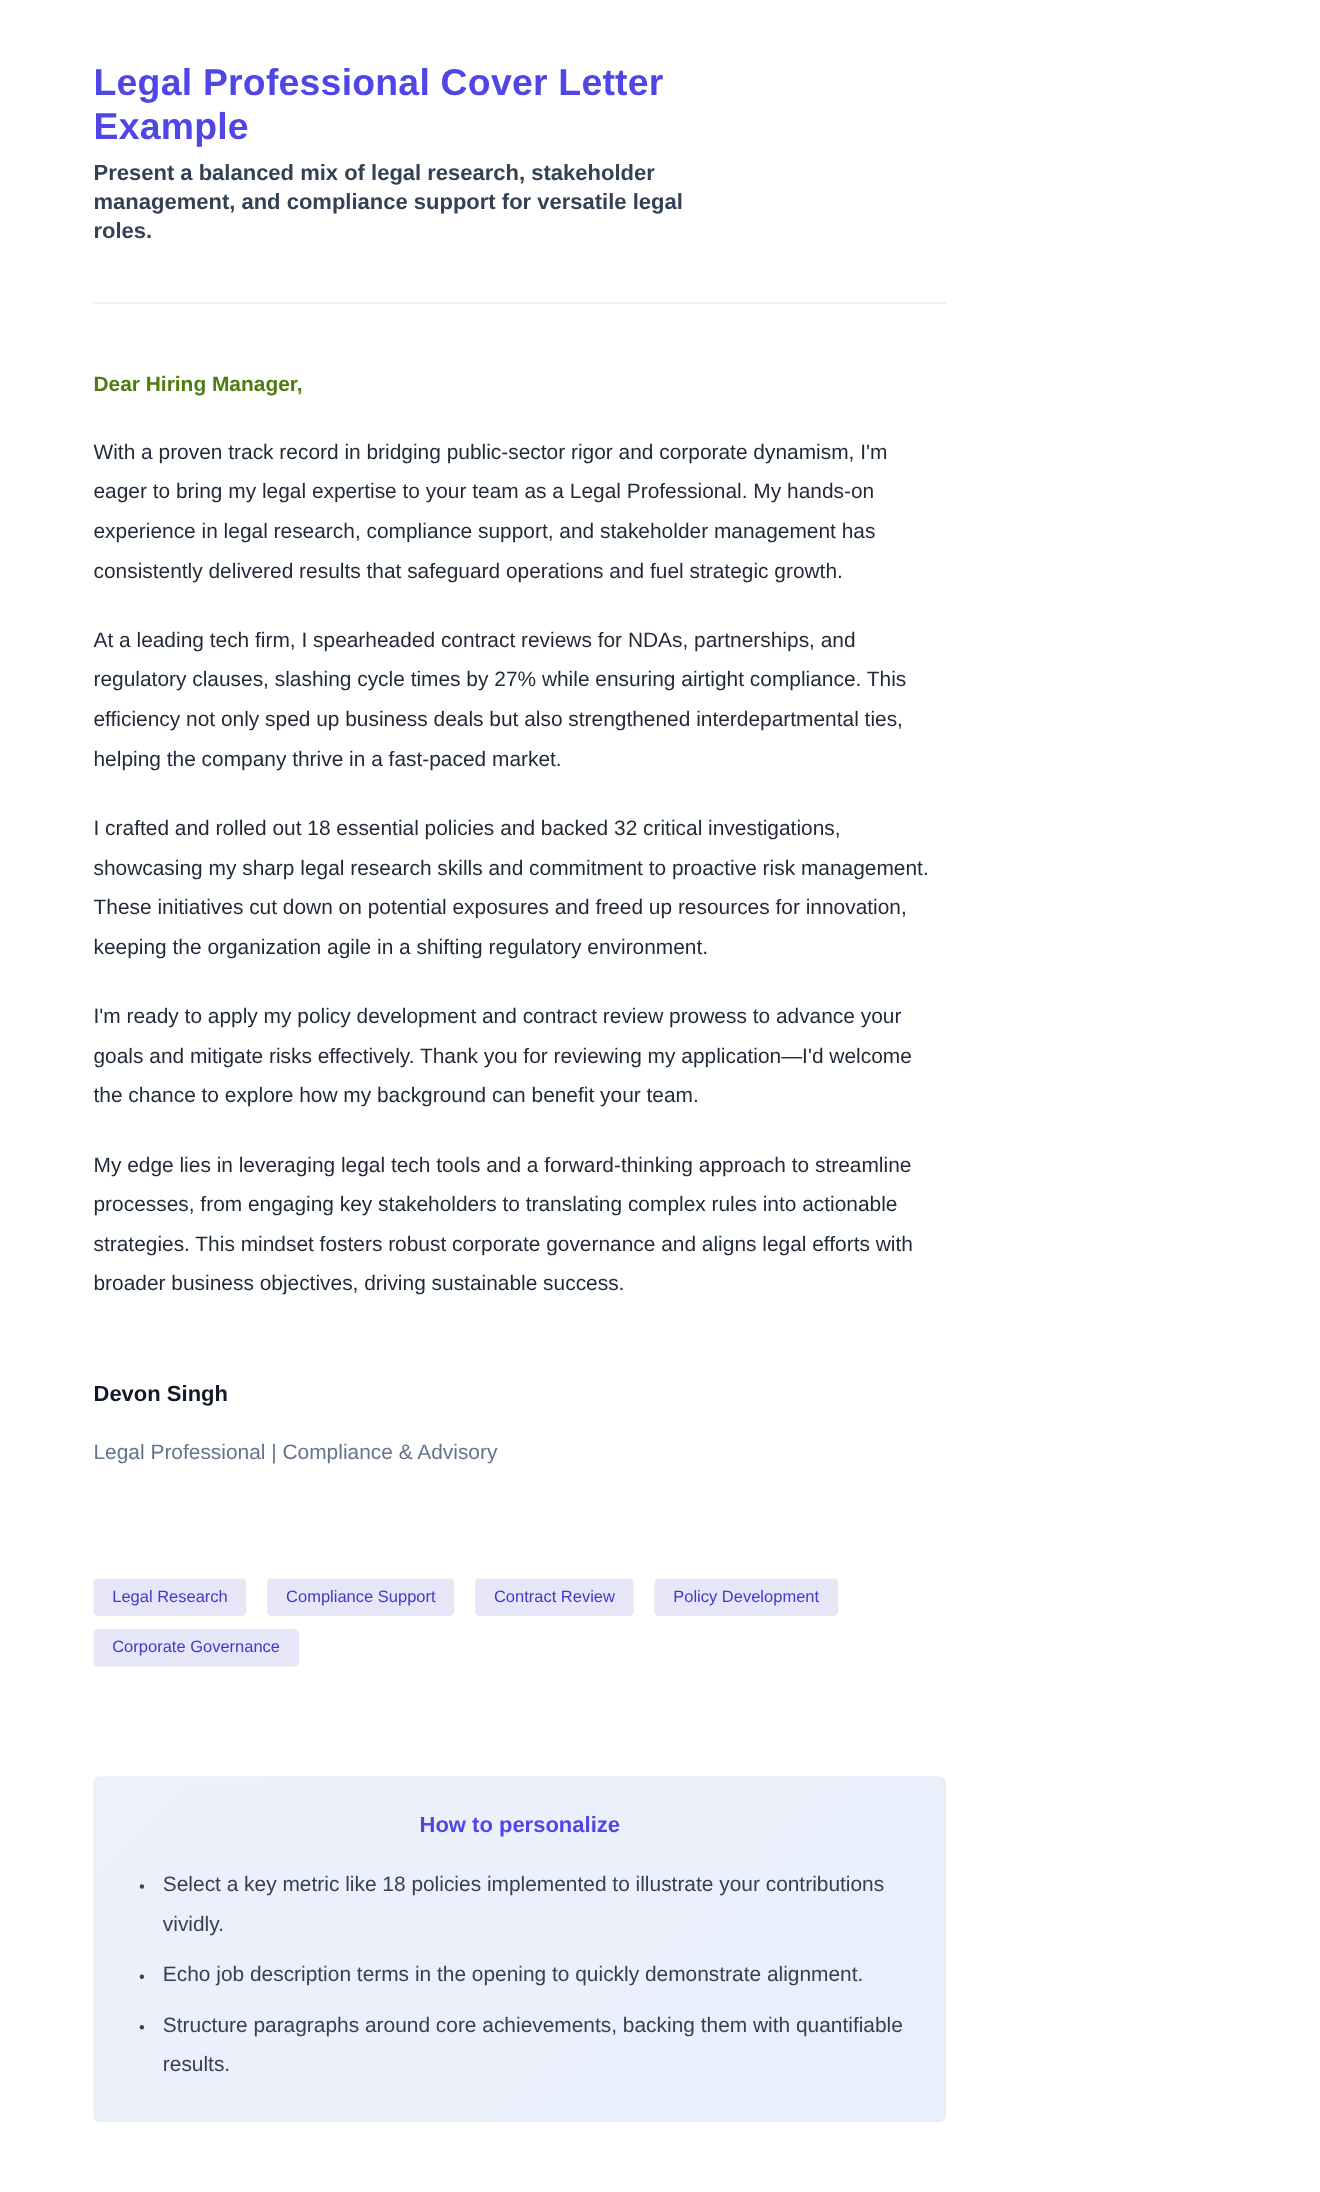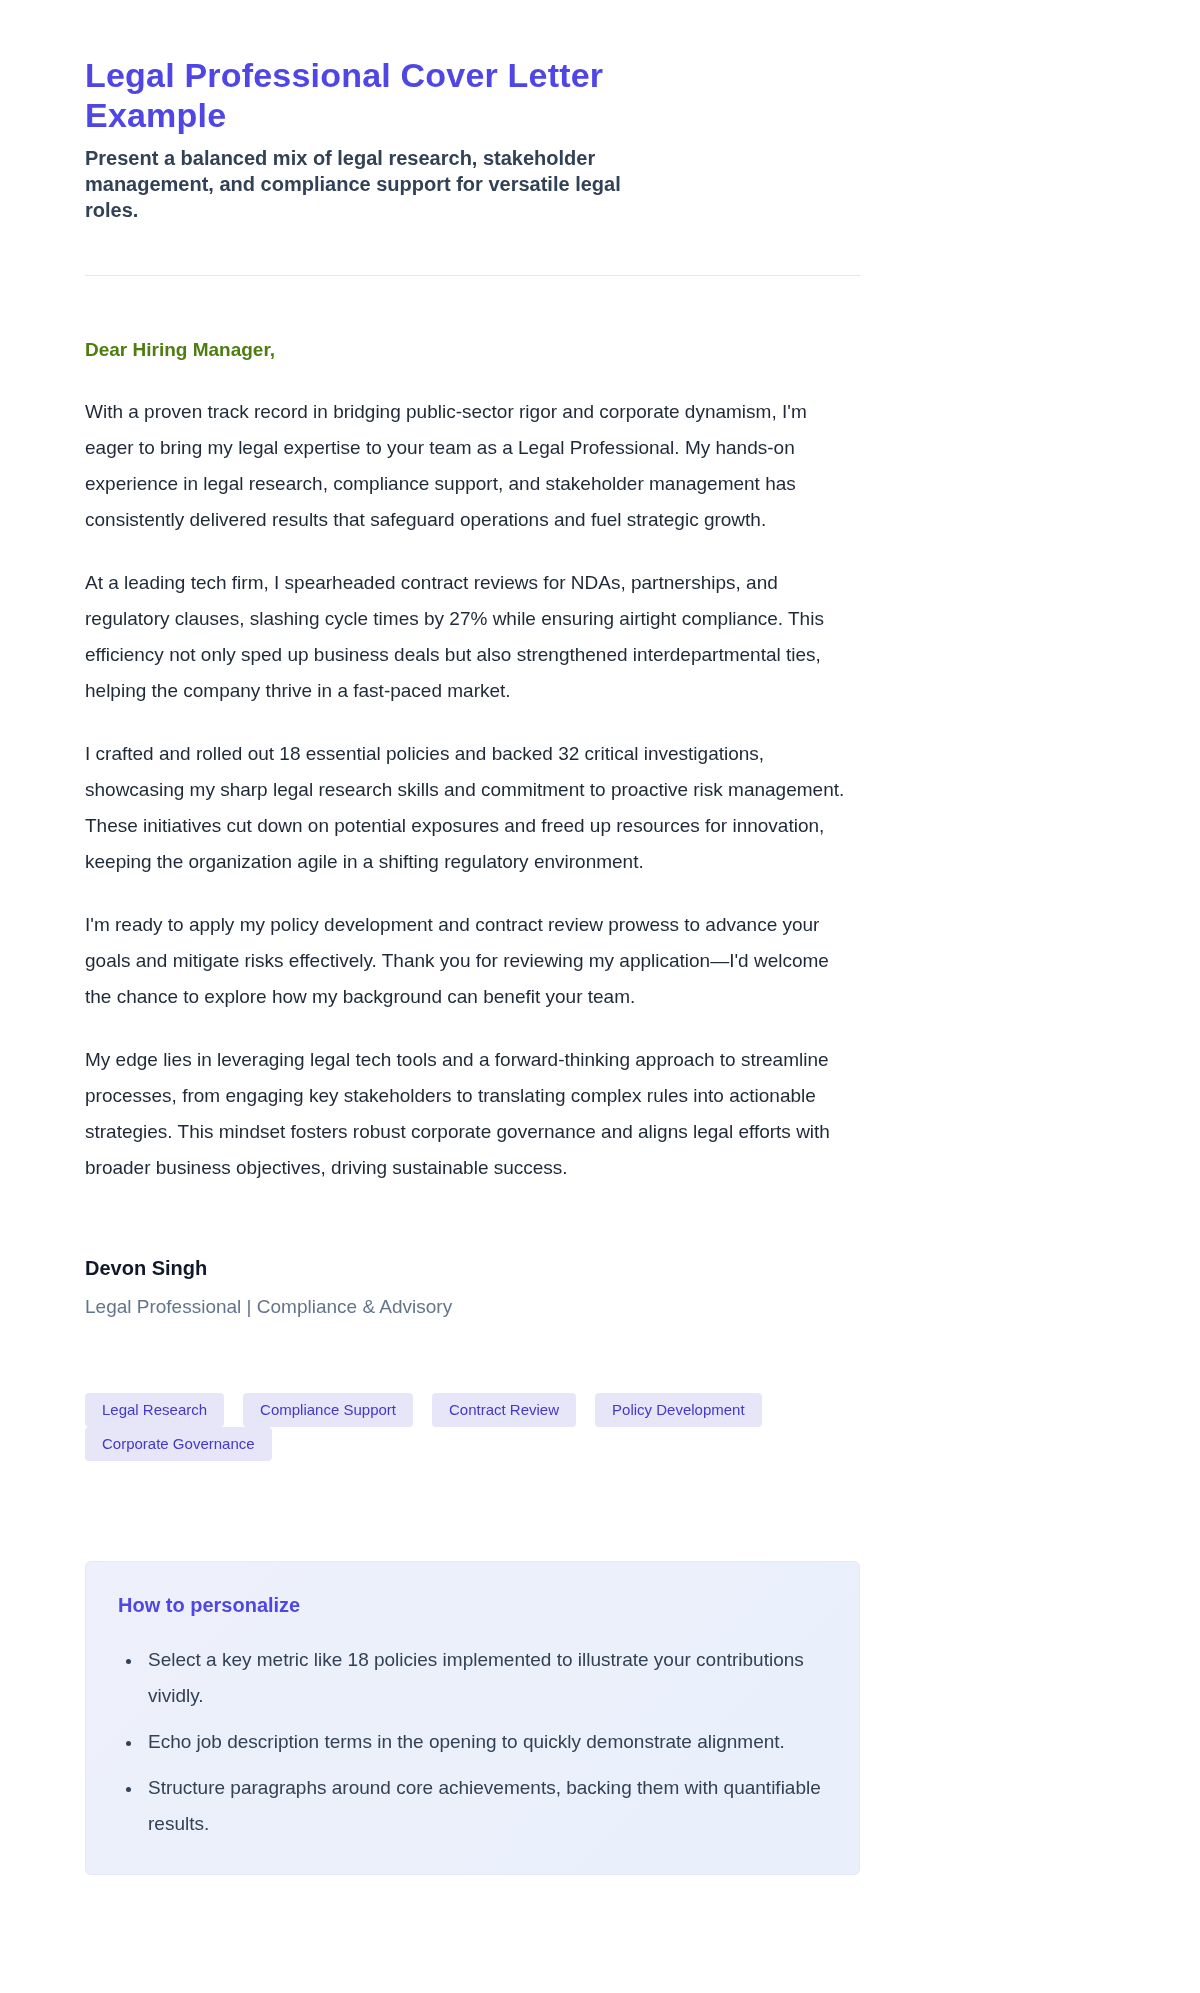--- a/index.html
+++ b/index.html
@@ -68,31 +68,31 @@
     margin-bottom: 27px;
   }
   .signature { margin-top: 68px; }
   .signature-name {
     font-size: 20px;
     line-height: 28px;
     font-weight: 700;
     color: #111827;
   }
   .signature-title {
-    margin-top: 11px;
+    margin-top: 25px;
     font-size: 19px;
     line-height: 28px;
     color: #64748b;
   }
   
   .tags {
-    margin-top: 72px;
+    margin-top: 100px;
     display: flex;
     flex-wrap: wrap;
-    gap: 0 19px;
+    gap: 12px 19px;
     text-align: right;
   }
   .tag {
     display: inline-block;
     background: #e7e6f8;
     color: #4338ca;
     font-size: 15px;
     line-height: 20px;
     padding: 7px 17px;
     border-radius: 4px;
@@ -104,20 +104,21 @@
     background: linear-gradient(135deg, #eef0fb 0%, #e9f0fb 100%);
     border: 1px solid #e3e8f6;
     border-radius: 6px;
     padding: 30px 32px 32px 32px;
   }
   .personalize-heading {
     font-size: 20px;
     line-height: 26px;
     font-weight: 700;
     color: #4f46e5;
+    text-align: center;
   }
   .personalize ul {
     margin-top: 24px;
     padding-left: 24px;
     list-style: disc;
   }
   .personalize li {
     font-size: 19px;
     line-height: 36px;
     color: #334155;

